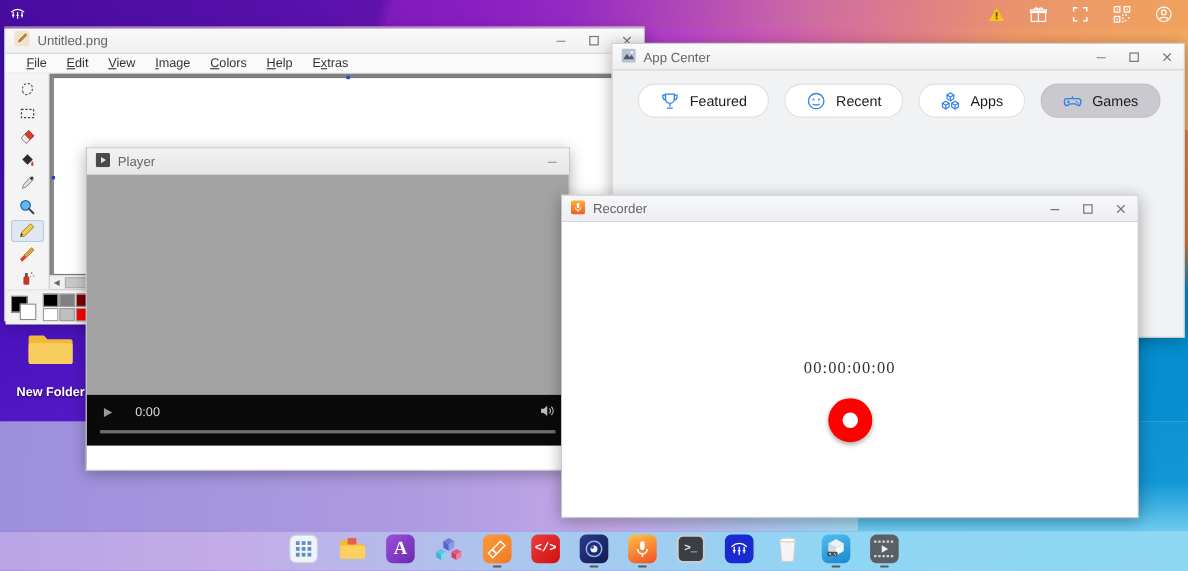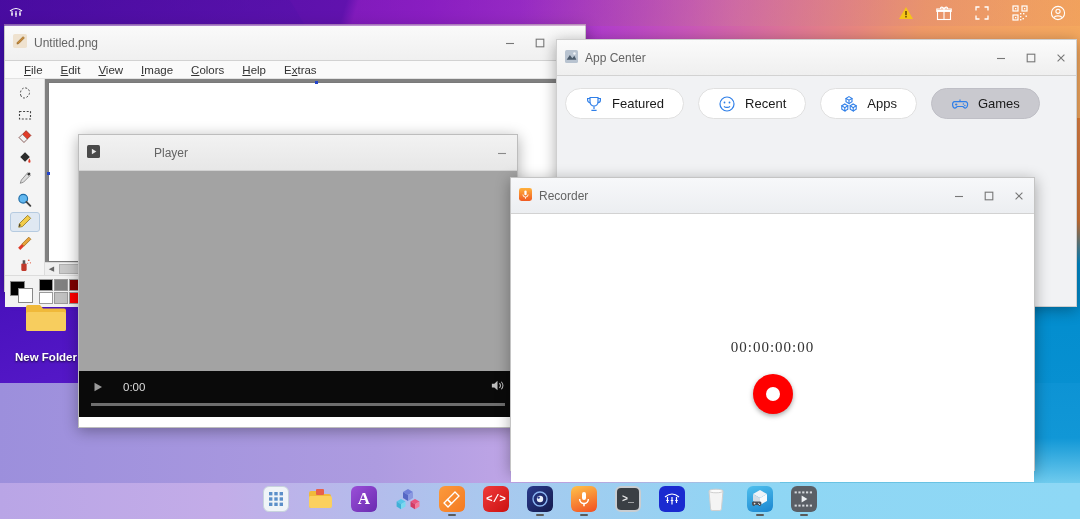--- a/index.html
+++ b/index.html
@@ -48,21 +48,21 @@
     background: linear-gradient(90deg, rgba(80,10,150,0.55) 0%, rgba(130,25,170,0.45) 40%, rgba(200,120,150,0.35) 68%, rgba(235,150,90,0.35) 100%);
     display:flex; align-items:center; z-index:50;
   }
   #topbar .left { padding-left:8px; display:flex; align-items:center; }
   #topbar .right { margin-left:auto; display:flex; align-items:center; gap:22px; padding-right:14px; }
   .tb-ico { width:16px; height:16px; display:block; }
 
   
   .win { position:absolute; background:#fff; box-shadow: 0 3px 14px rgba(0,0,0,.33); }
   .titlebar {
-    height:36px; display:flex; align-items:center;
+    height:24px; display:flex; align-items:center;
     background: linear-gradient(180deg,#f5f5f5 0%, #ececec 100%);
     border-bottom:1px solid #d2d2d2;
     font-size:12px; color:#5a5a5a; padding-left:8px;
   }
   .titlebar .tname { margin-left:7px; color:#646464; }
   .wbtns { margin-left:auto; display:flex; align-items:center; }
   .wbtn { width:30px; height:24px; display:flex; align-items:center; justify-content:center; color:#707070; }
   .wbtn svg { display:block; }
 
   
@@ -85,29 +85,29 @@
   .palette { height:32px; background:#f2f2f2; display:flex; align-items:center; padding:3px 4px; gap:4px; border-top:1px solid #dcdcdc; }
   .curcol { position:relative; width:26px; height:24px; }
   .curcol .fg { position:absolute; left:1px; top:1px; width:15px; height:15px; background:#000; border:1px solid #888; }
   .curcol .bg { position:absolute; left:9px; top:8px; width:15px; height:15px; background:#fff; border:1px solid #888; }
   .swgrid { display:grid; grid-template-rows:repeat(2,12px); grid-auto-flow:column; grid-auto-columns:14px; gap:1px; }
   .sw { border:1px solid #9a9a9a; }
 
   
   #appcenter { left:556px; top:39px; width:521px; height:268px; border:1px solid #cfcfcf; background:#f1f2f4; }
   #appcenter .titlebar { background: linear-gradient(180deg,#fbfbfb,#efefef); }
-  .tabs { display:flex; gap:14px; padding:12px 8px; }
+  .tabs { display:flex; gap:14px; padding:12px 23px; }
   .tab { height:31px; padding:0 19px; border-radius:16px; background:#fff; border:1px solid #e0e0e0;
          display:flex; align-items:center; gap:9px; font-size:13px; color:#1a1a1a; }
   .tab.active { background:#c9c9cf; border-color:#bfbfc6; }
   .tabico { width:18px; height:18px; display:block; }
 
   
   #player { left:78px; top:134px; width:440px; height:294px; border:1px solid #bdbdbd; }
-  #player .titlebar { background:linear-gradient(180deg,#f2f2f2,#e7e7e7);gap:47px; }
+  #player .titlebar { background:linear-gradient(180deg,#f2f2f2,#e7e7e7); }
   .vidarea { height:246px; background:#a3a3a3; position:relative; }
   .pctrl { position:absolute; left:0; right:0; bottom:0; height:46px; background:#0a0a0a; }
   .pctrl .row { display:flex; align-items:center; height:32px; padding:0 12px; }
   .playbtn { width:14px; height:14px; display:flex; align-items:center; justify-content:center; }
   .ptime { color:#dcdcdc; font-size:11.5px; margin-left:18px; }
   .pvol { margin-left:auto; }
   .pbar { height:3px; background:#6e6e6e; margin:0 12px; }
 
   
   #recorder { left:510px; top:177px; width:525px; height:294px; border:1px solid #c4c4c4; }

